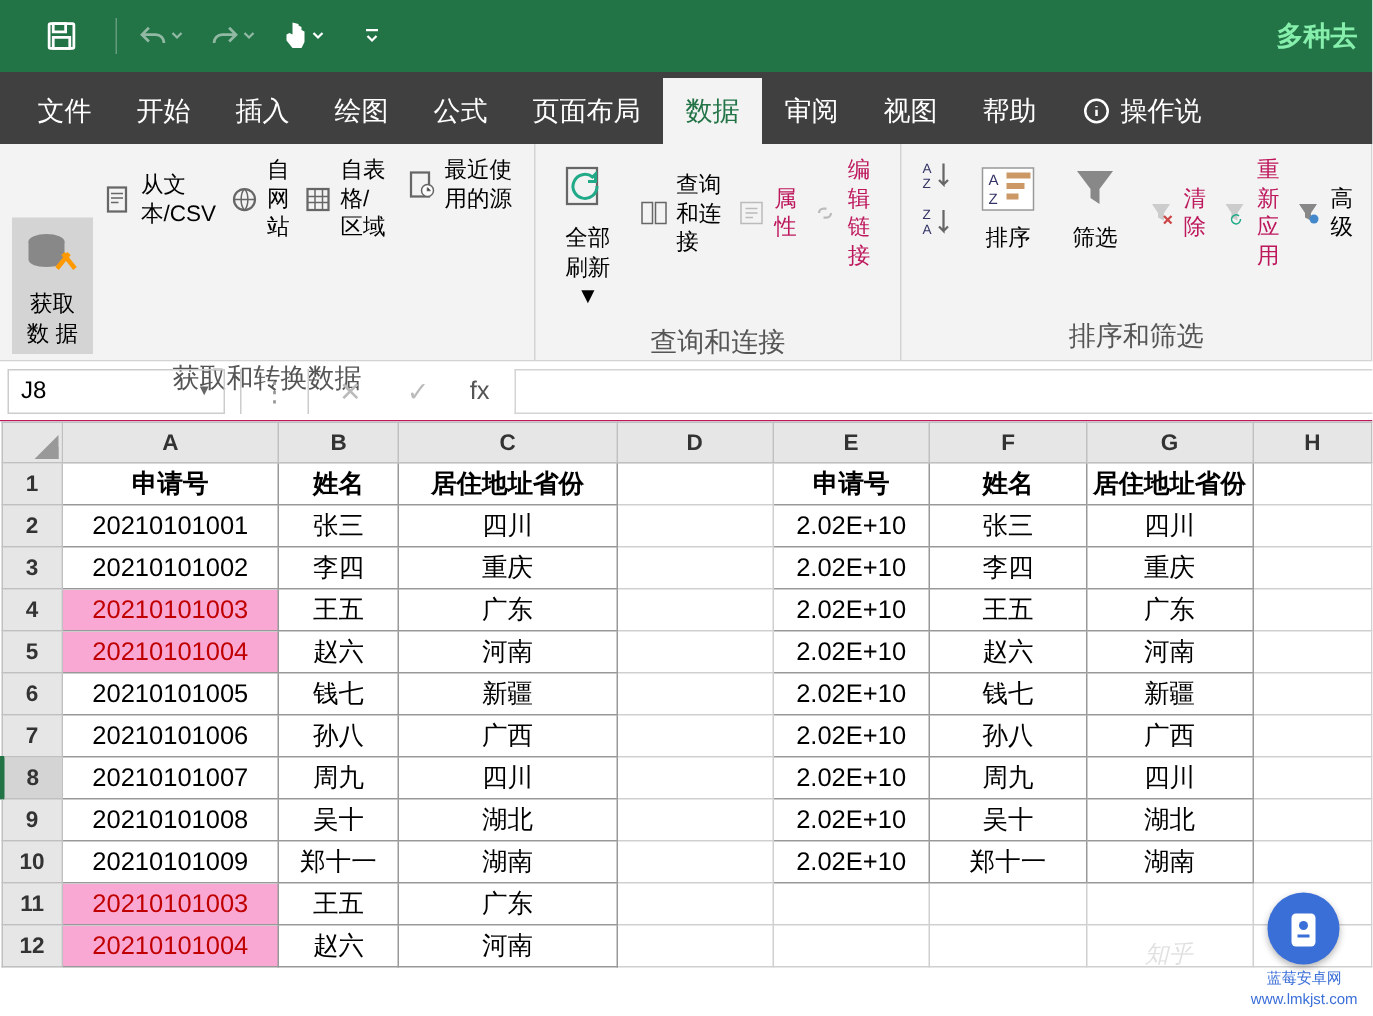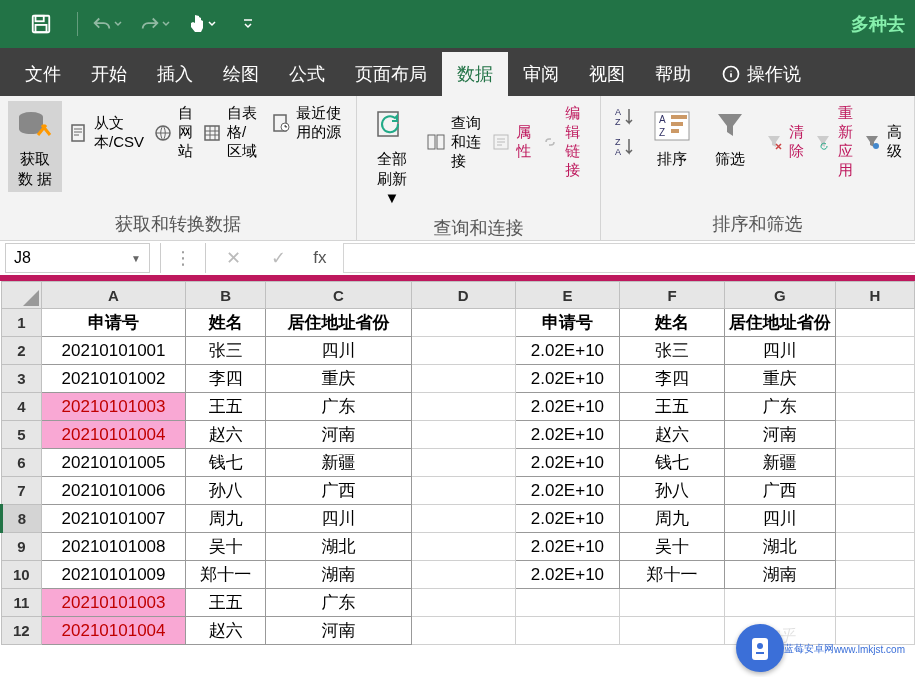--- a/index.html
+++ b/index.html
@@ -17,31 +17,31 @@
     .ribbon-tab { color: white; font-size: 18px; padding: 10px 15px; cursor: pointer; }
     .ribbon-tab.active { background: #f3f3f3; color: #227346; }
     .ribbon-tab.help-icon { display: flex; align-items: center; }
     
     
     .ribbon { background: #f3f3f3; height: 145px; border-bottom: 1px solid #d4d4d4; display: flex; }
     .ribbon-group { border-right: 1px solid #d4d4d4; padding: 5px 8px 0; display: flex; flex-direction: column; }
     .ribbon-group-content { flex: 1; display: flex; align-items: flex-start; gap: 4px; }
     .ribbon-group-label { text-align: center; font-size: 18px; color: #555; padding: 4px 0; }
     .big-btn { display: flex; flex-direction: column; align-items: center; padding: 4px 6px; cursor: pointer; }
-    .big-btn.active { background: #d4d4d4; }
+    .big-btn.active { background: #d4d4d4; margin-top: 44px; }
     .big-btn .icon-box { width: 42px; height: 42px; display: flex; align-items: center; justify-content: center; }
     .big-btn .label { font-size: 15px; text-align: center; line-height: 1.3; margin-top: 2px; }
     .small-btns { display: flex; flex-direction: row; gap: 2px; }
     .small-btn { display: flex; align-items: center; padding: 3px 4px; cursor: pointer; font-size: 15px; gap: 6px; }
     .small-btn.disabled { color: #be185d; }
     .small-icon { width: 18px; height: 18px; flex-shrink: 0; }
     .sort-icons { display: flex; flex-direction: column; gap: 4px; padding: 4px; }
     
     
-    .formula-bar { height: 40px; border-bottom: 6px solid #be185d; display: flex; align-items: center; background: white; }
+    .formula-bar { height: 40px; border-bottom: 1px solid #be185d; display: flex; align-items: center; background: white; }
     .name-box { width: 145px; height: 30px; border: 1px solid #ccc; margin: 0 5px; display: flex; align-items: center; padding: 0 8px; font-size: 16px; }
     .name-box .dd { margin-left: auto; color: #666; font-size: 10px; }
     .fb-sep { width: 1px; height: 30px; background: #ccc; margin: 0 5px; }
     .fb-dots { color: #999; font-size: 18px; margin: 0 8px; }
     .fb-btn { padding: 0 15px; color: #bbb; font-size: 18px; }
     .fx { font-size: 17px; color: #555; padding: 0 12px; }
     .formula-input { flex: 1; height: 30px; border: 1px solid #d4d4d4; border-right: none; margin-left: 5px; }
     
     
     .sheet { background: white; }
@@ -57,21 +57,21 @@
     .cell.red { color: #c00000; background: #f9a8d4; }
     .cell.bordered { border: 1px solid #999; }
     
     
     .cA { width: 145px; } .cB { width: 80px; } .cC { width: 146px; }
     .cD { width: 105px; } .cE { width: 105px; } .cF { width: 105px; }
     .cG { width: 110px; } .cH { width: 80px; }
     
     
     .watermark { position: absolute; right: 120px; bottom: 30px; color: rgba(0,0,0,0.12); font-size: 16px; font-style: italic; pointer-events: none; }
-    .logo-badge { position: absolute; right: 10px; bottom: 5px; display: flex; flex-direction: row; align-items: center; pointer-events: none; }
+    .logo-badge { position: absolute; right: 10px; bottom: 5px; display: flex; flex-direction: column; align-items: center; pointer-events: none; }
     .logo-circle { width: 48px; height: 48px; background: #3b6fd8; border-radius: 50%; display: flex; align-items: center; justify-content: center; box-shadow: 0 2px 5px rgba(0,0,0,0.3); }
     .logo-text { font-size: 10px; color: #3b6fd8; margin-top: 2px; }
   </style>
 </head>
 <body>
 
 <div class="title-bar">
   <span class="qat-btn">
     <svg class="save-icon" viewBox="0 0 24 24" fill="none" stroke="white" stroke-width="2">
         <rect x="3" y="3" width="18" height="18" rx="1"></rect>

